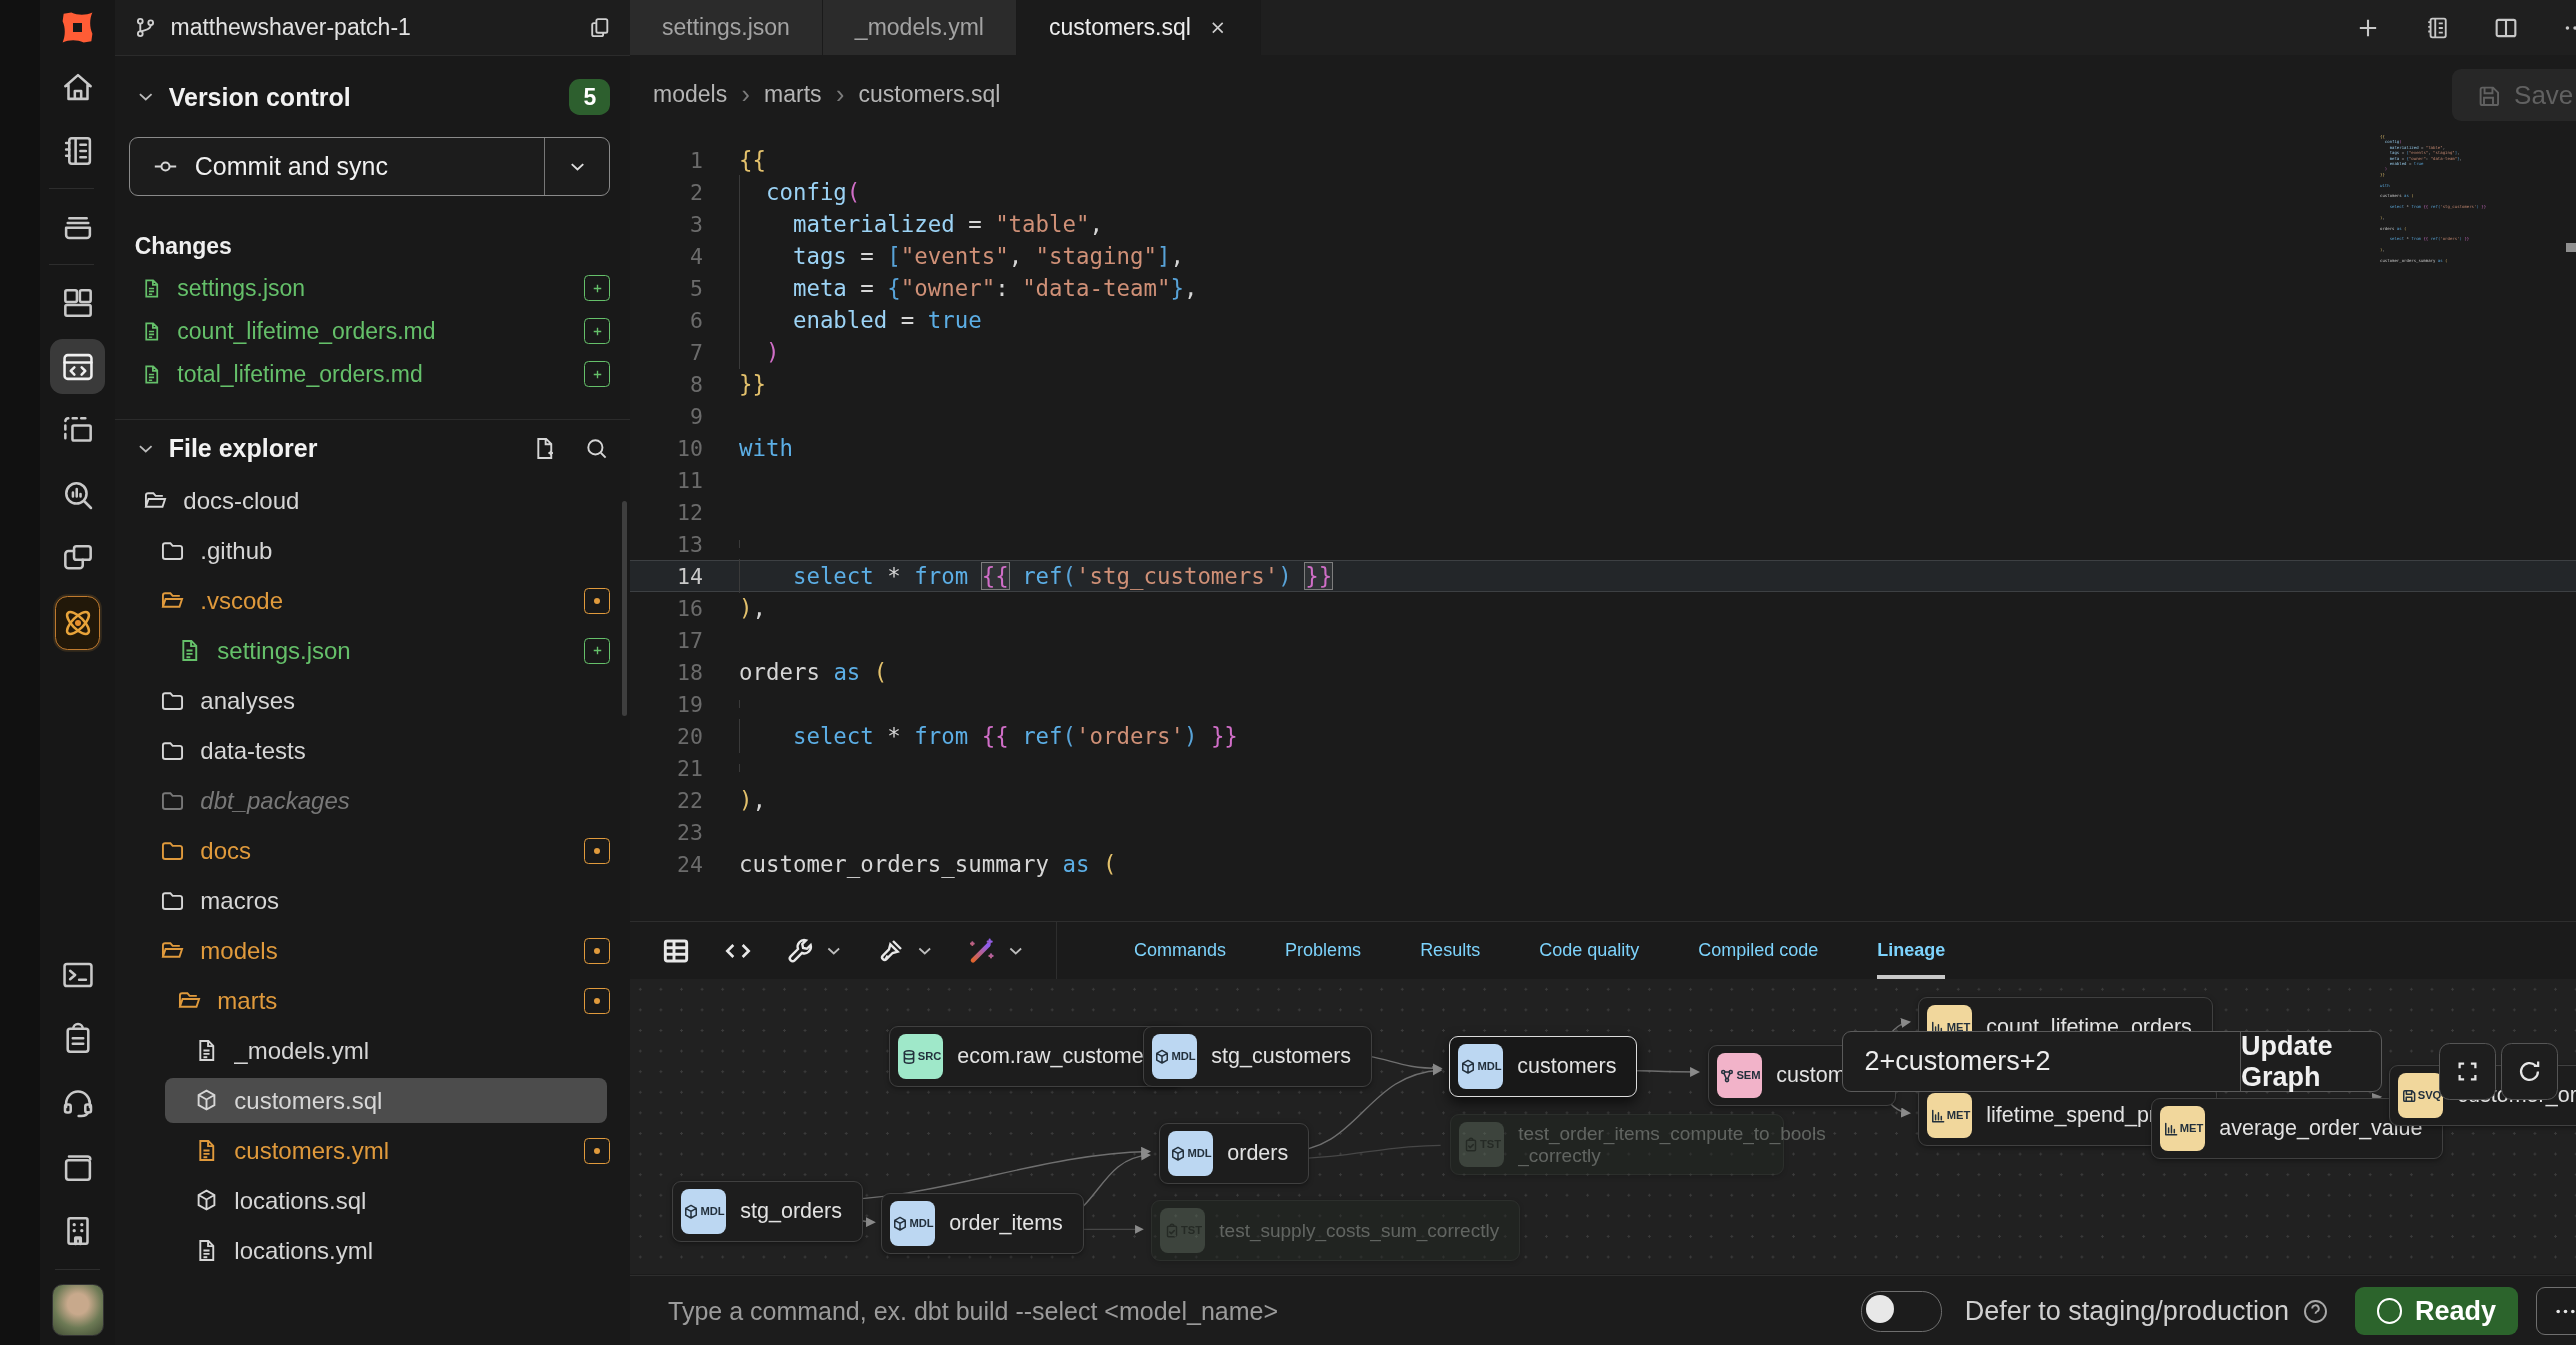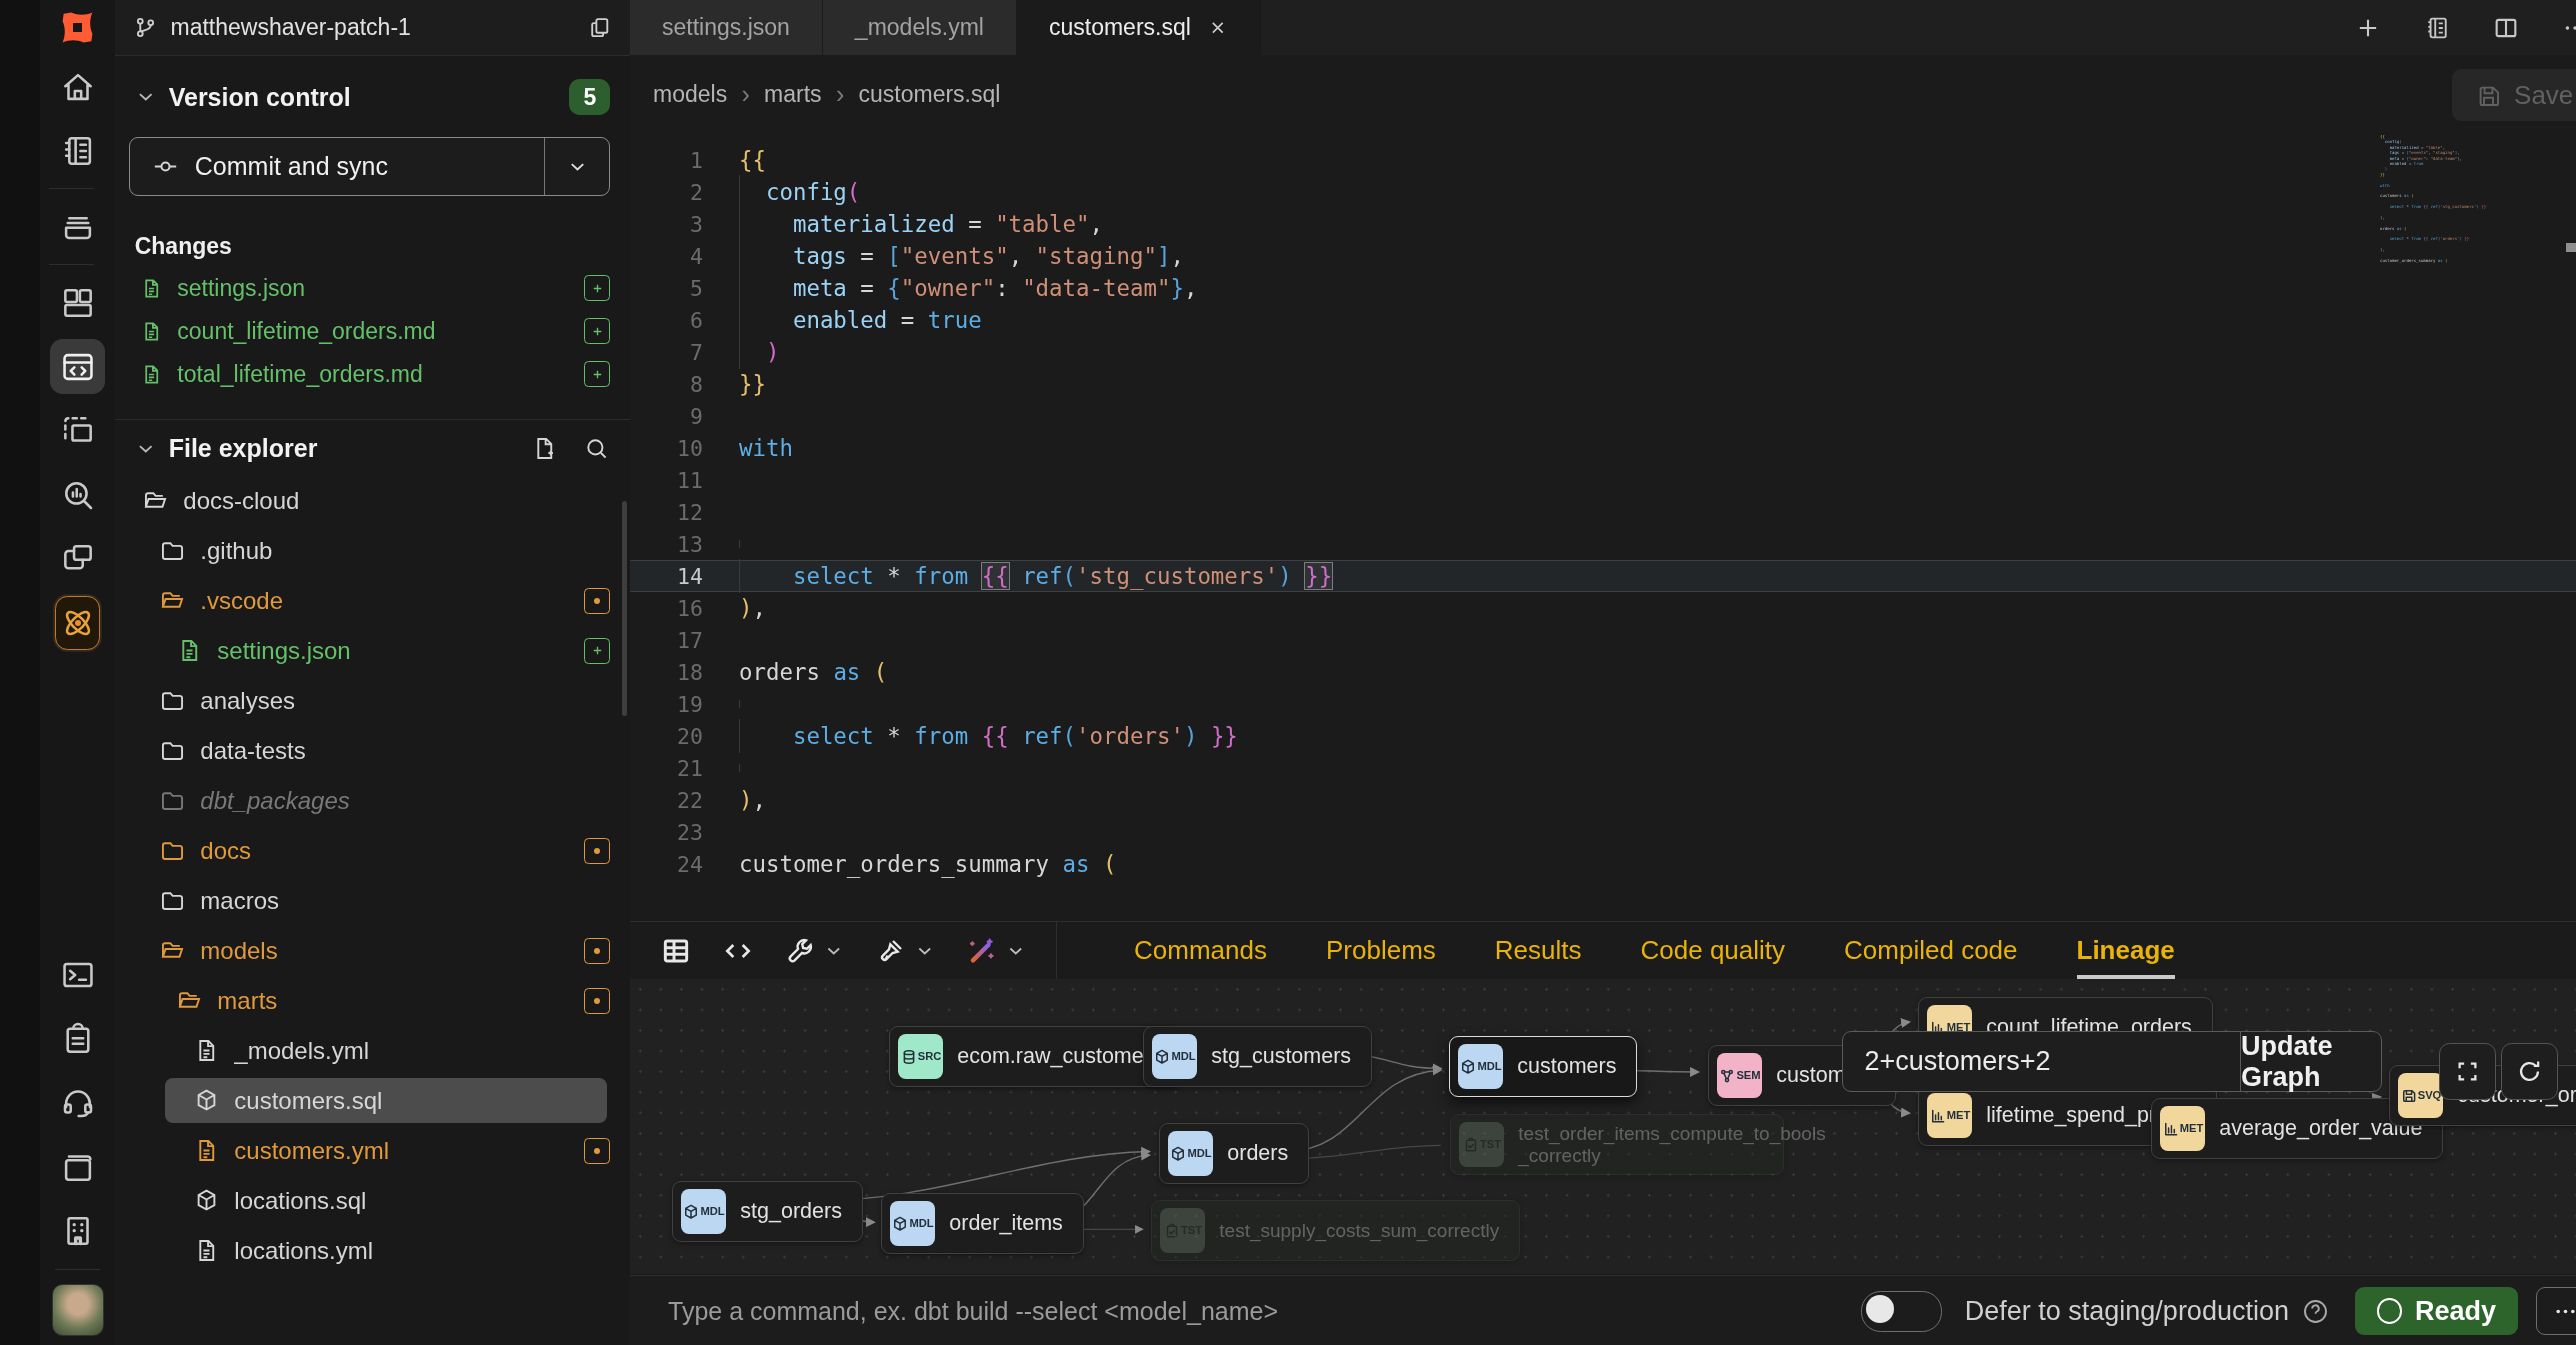--- a/index.html
+++ b/index.html
@@ -84,21 +84,21 @@
   #scroll-thumb{position:absolute;right:0;top:188px;width:50px;height:9px;background:#8f8f8f;}
   #scroll-thumb::after{content:"";position:absolute;left:14.3px;top:9px;width:19.7px;height:25px;background:#8f8f8f;}
   
   #panel{position:absolute;left:0;top:921px;right:0;height:57px;background:#1b1b1b;border-top:0.9px solid #2e2e2e;border-bottom:0.9px solid #2e2e2e;display:flex;align-items:center;}
   #panel-icons{display:flex;align-items:center;gap:30px;padding:0 30px;color:#e8e8e8;}
   #panel-icons .pi{display:flex;align-items:center;gap:7.2px;cursor:pointer;}
   #panel-icons svg{width:32px;height:32px;}
   #panel-icons svg.sm{width:21.5px;height:21.5px;color:#bdbdbd;}
   #panel-vdiv{width:0;height:57px;border-left:0.9px solid #2e2e2e;}
   #panel-tabs{display:flex;align-items:center;gap:59px;margin-left:77px;height:100%;}
-  .ptab{position:relative;font-size:26px;color:#eab308;height:100%;display:flex;align-items:center;cursor:pointer;}
+  .ptab{position:relative;font-size:18px;color:#7dd3fc;height:100%;display:flex;align-items:center;cursor:pointer;}
   .ptab.active{font-weight:bold;}
   .ptab.active::after{content:"";position:absolute;left:0;right:0;bottom:0;height:3.6px;background:#c9c9c9;}
   
   #lineage{position:absolute;left:0;top:979px;right:0;height:295px;background:#212121;background-image:radial-gradient(#3b3b3b 1.2px,transparent 1.2px);background-size:20.6px 20.6px;overflow:hidden;}
   #edges{position:absolute;left:0;top:0;}
   .lnode{position:absolute;display:flex;align-items:center;gap:14.3px;padding:7.2px 19.7px 7.2px 8px;background:#1d1d1d;border:0.9px solid #404040;border-radius:9px;box-shadow:0 1.8px 5.4px rgba(0,0,0,.35);cursor:pointer;white-space:nowrap;z-index:2;}
   .lnode .nlabel{font-size:21.5px;color:#e2e2e2;}
   .lnode.sel{border:1.8px solid #dcdcdc;background:#181818;box-shadow:0 5.4px 12.5px rgba(0,0,0,.6);}
   .lnode.dim{opacity:.45;background:#232823;border-color:#3a403a;}
   .lnode.dim .nlabel{color:#aeb6ae;font-size:19px;}

